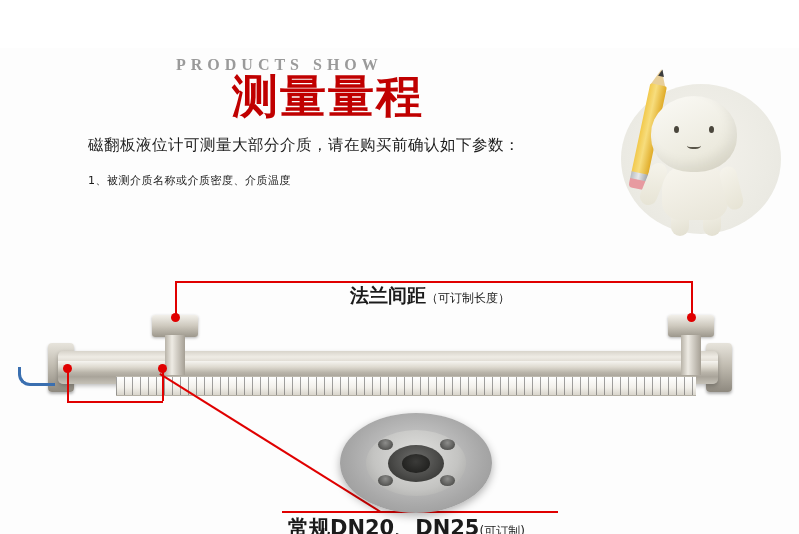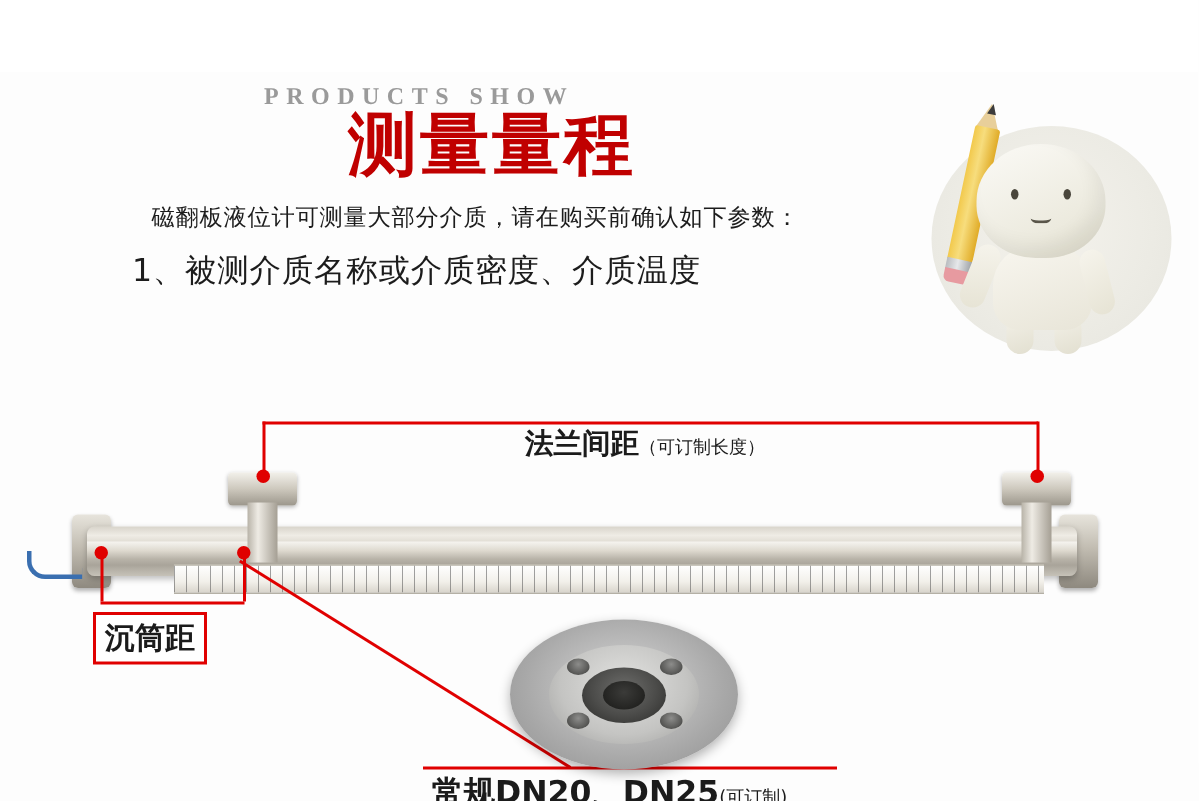--- a/index.html
+++ b/index.html
@@ -42,33 +42,33 @@
     font-weight: bold;
     color: #c00000;
     letter-spacing: 2px;
     font-family: "DejaVu Sans", sans-serif;
     white-space: nowrap;
   }
 
   
   .intro {
     position: absolute;
-    left: 101px;
+    left: 88px;
     top: 87px;
     font-size: 15.5px;
     color: #1c1c1c;
     font-family: "DejaVu Sans", sans-serif;
     letter-spacing: 0.5px;
     white-space: nowrap;
   }
   .bullets {
     position: absolute;
     left: 88px;
     top: 118px;
-    font-size: 21px;
+    font-size: 11px;
     color: #1c1c1c;
     font-family: "DejaVu Sans", sans-serif;
     letter-spacing: 0.5px;
   }
   .bullets .row {
     height: 29px;
     line-height: 29px;
     white-space: nowrap;
   }
 
@@ -435,21 +435,20 @@
     <div class="ann-line ann-h" style="left:175px; top:18px; width:517px;"></div>
     <div class="label lbl-flange-span">
       <span>法兰间距</span><span class="small">（可订制长度）</span>
     </div>
 
     <div class="dot" style="left:63px; top:101px;"></div>
     <div class="dot" style="left:158px; top:101px;"></div>
     <div class="ann-line ann-v" style="left:67px; top:105px; height:33px;"></div>
     <div class="ann-line ann-v" style="left:162px; top:105px; height:33px;"></div>
     <div class="ann-line ann-h" style="left:67px; top:138px; width:96px;"></div>
-    <div class="label lbl-chamber">沉筒距</div>
 
     <div class="ann-line" style="left:160px; top:110px; width:260px; height:1.5px; transform-origin: left center; transform: rotate(32deg);"></div>
     <div class="ann-line ann-h" style="left:282px; top:248px; width:276px;"></div>
 
     <div class="flange-photo">
       <div class="ring1"></div>
       <div class="ring2"></div>
       <div class="bore"></div>
       <div class="bolt b1"></div>
       <div class="bolt b2"></div>

